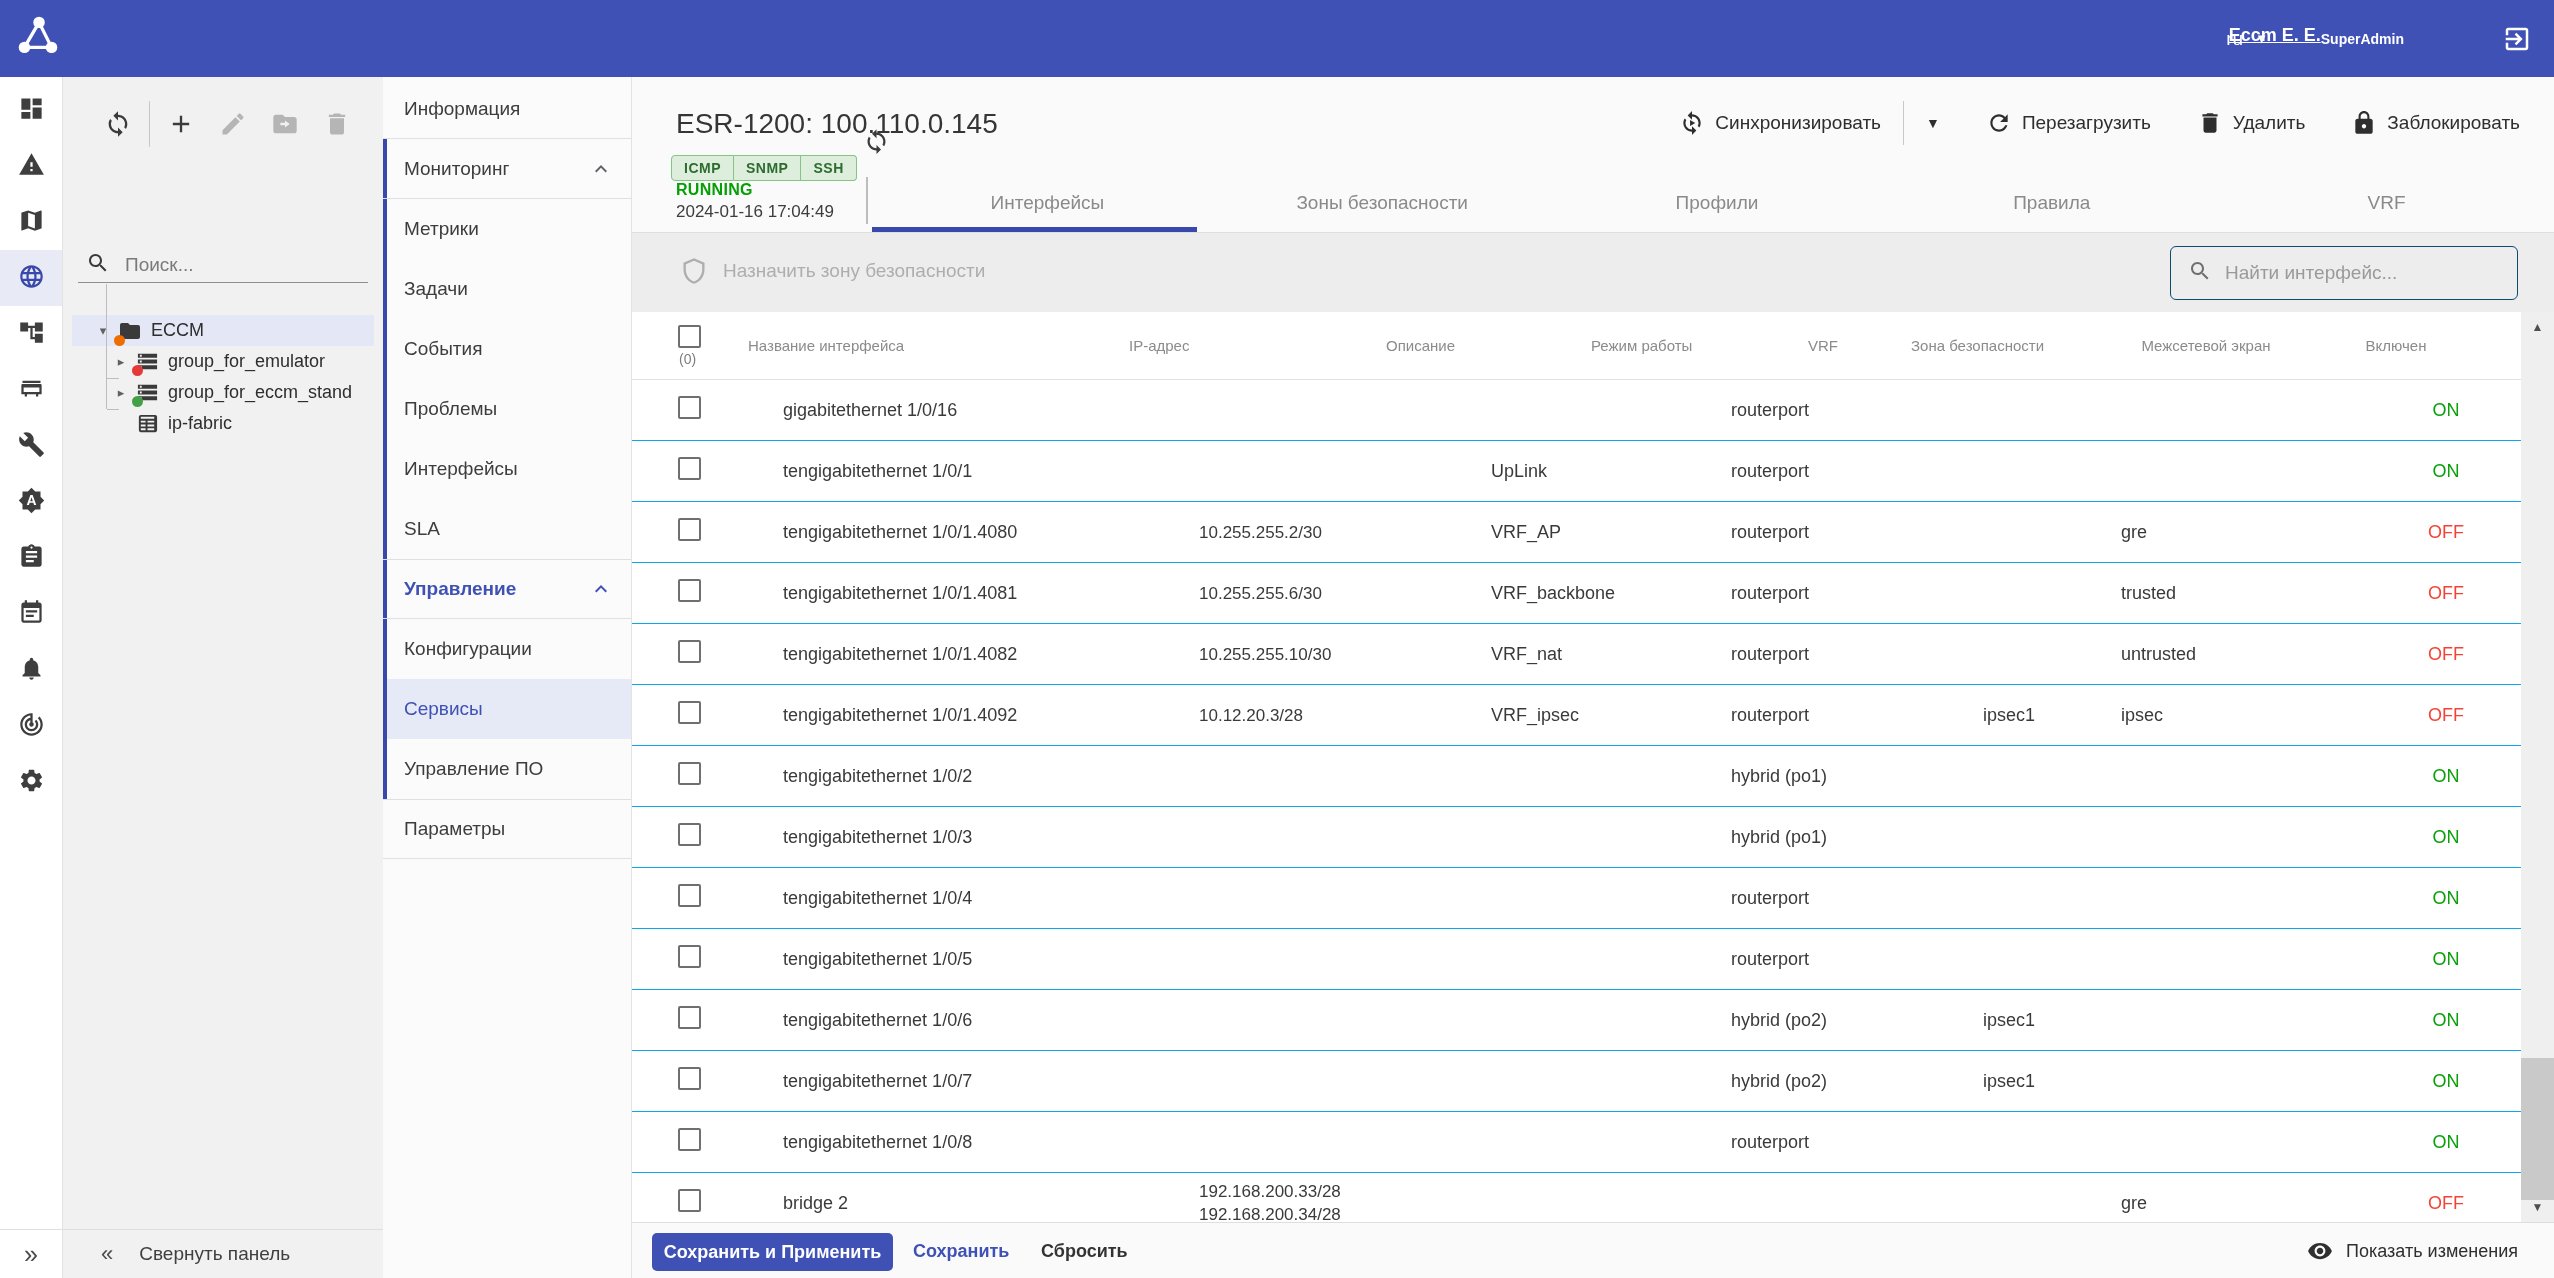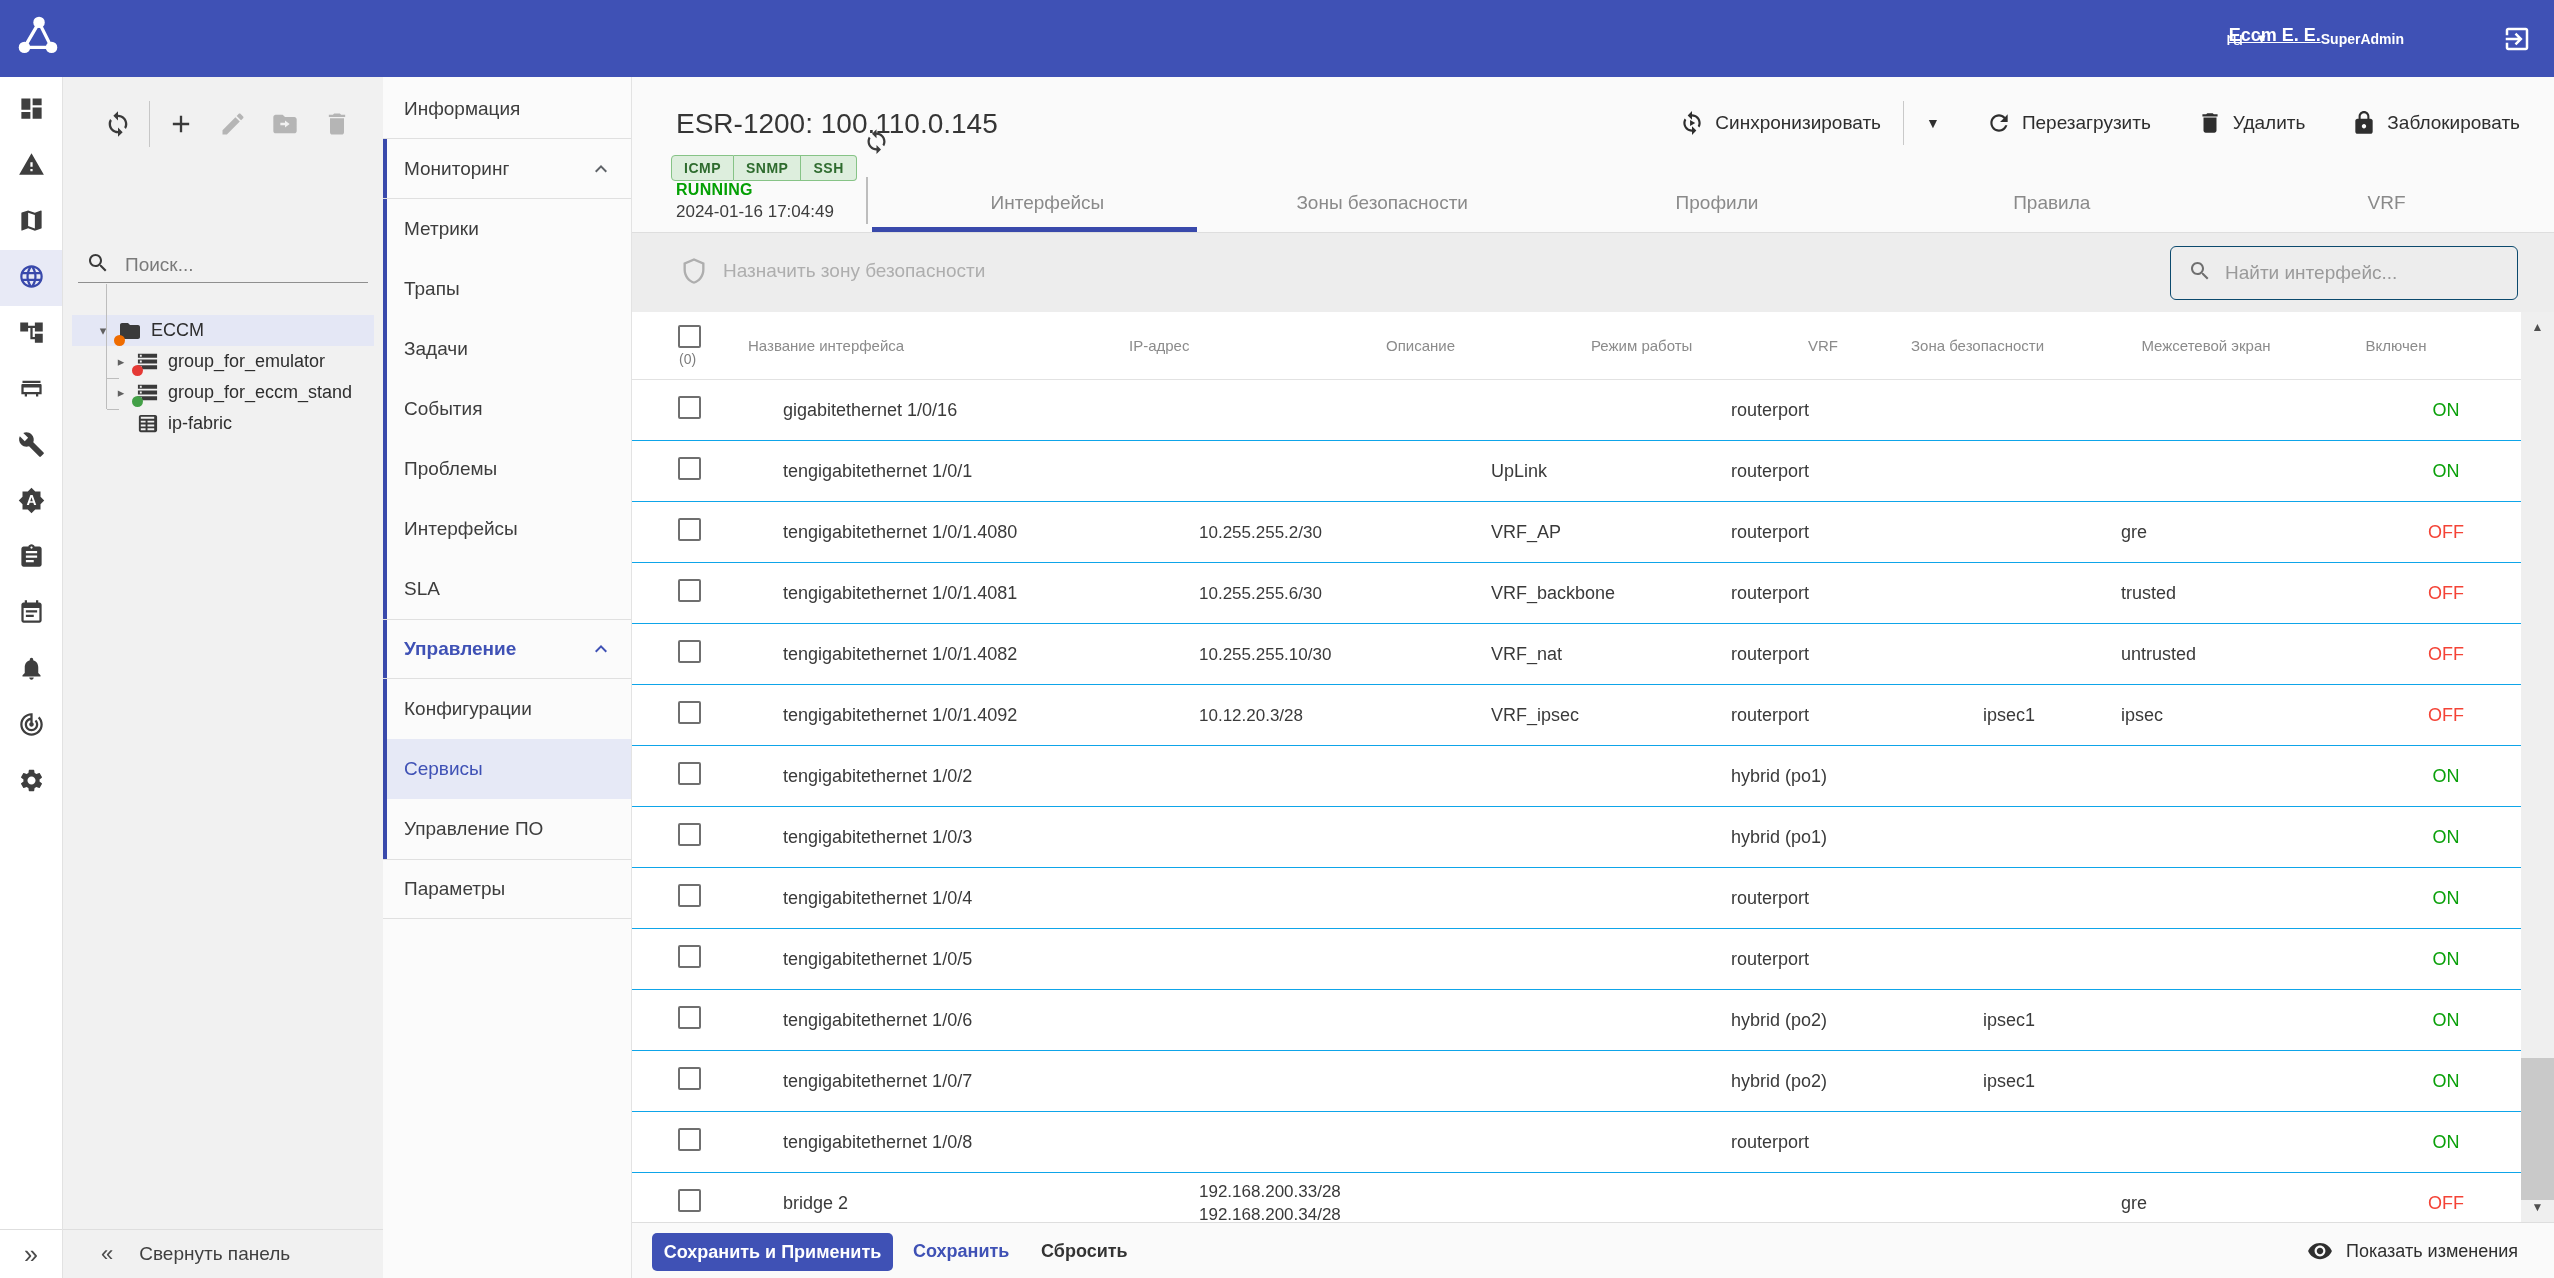--- a/index.html
+++ b/index.html
@@ -324,23 +324,20 @@
         <span class="mcaret">
           <svg width="24" height="24" viewBox="0 0 24 24" fill="currentColor">
             <path d="M7.41 15.41L12 10.83l4.59 4.58L18 14l-6-6-6 6z"></path>
           </svg>
         </span>
       </div>
       <div class="menu-item sub accent">
         <span>Метрики</span>
       </div>
       <div class="menu-item sub accent">
-        <span>Трапы</span>
-      </div>
-      <div class="menu-item sub accent">
         <span>Задачи</span>
       </div>
       <div class="menu-item sub accent">
         <span>События</span>
       </div>
       <div class="menu-item sub accent">
         <span>Проблемы</span>
       </div>
       <div class="menu-item sub accent">
         <span>Интерфейсы</span>

